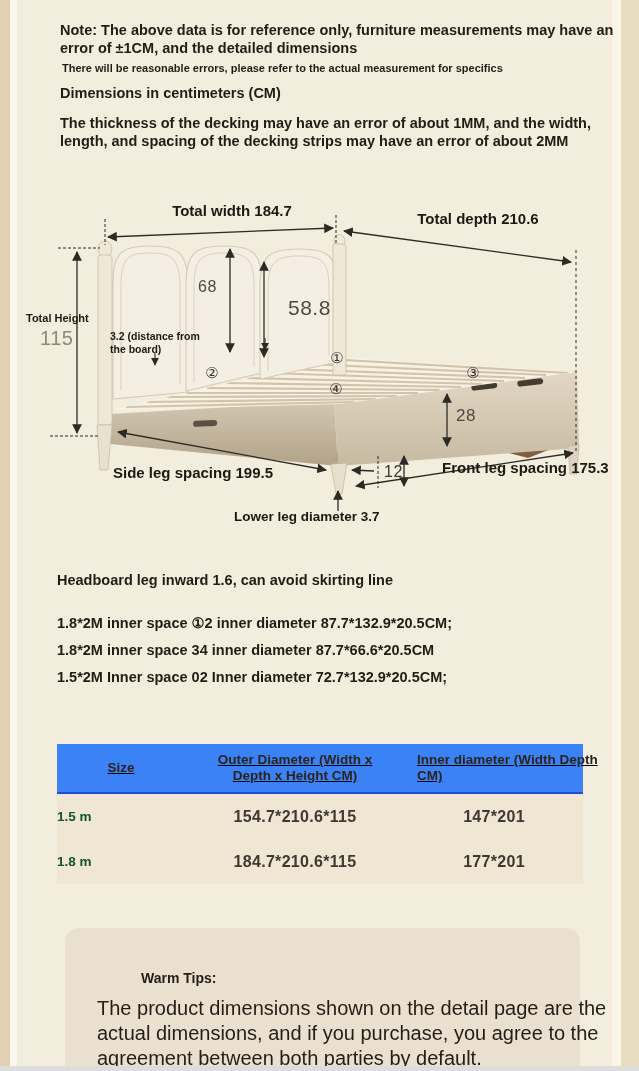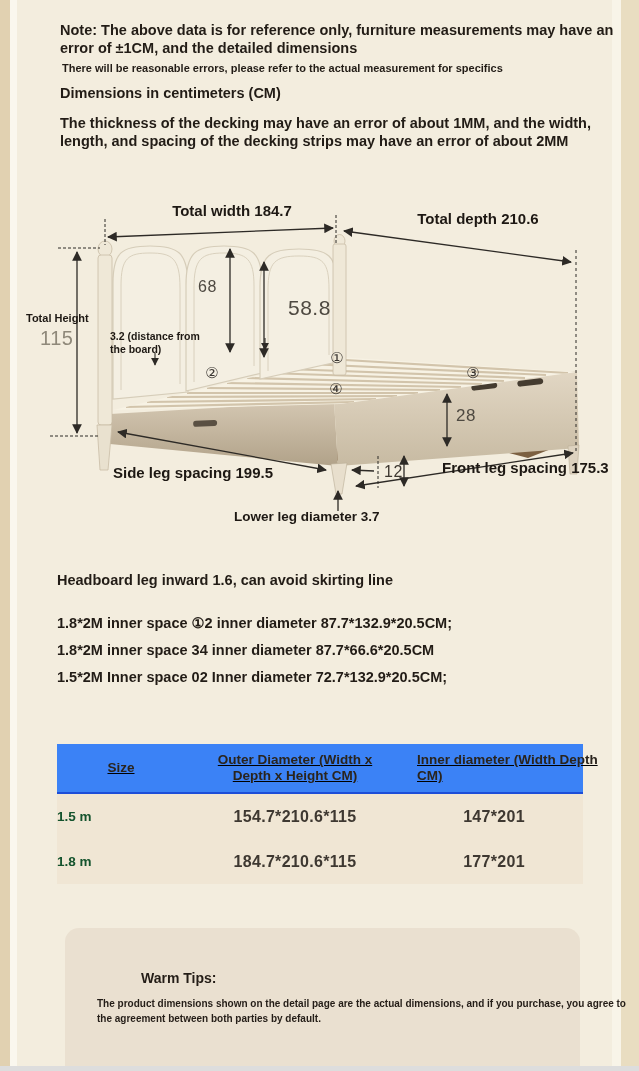--- a/index.html
+++ b/index.html
@@ -43,21 +43,21 @@
   .thead{background:#3b82f6;height:48px;border-bottom:2px solid #1d4ed8;text-decoration:underline;}
   .tbody-row{height:45px;}
   .hcell{font-weight:bold;font-size:13.5px;color:#2a241d;line-height:16px;}
   .hc1{text-align:center;}
   .hc2{width:172px;margin:0 auto;text-align:center;}
   .hc3{width:208px;padding-left:12px;text-align:left;}
   .vcell{font-weight:700;font-size:16px;color:#3e3831;letter-spacing:.3px;text-align:center;}
   .scell{font-weight:bold;font-size:13.5px;color:#14532d;text-align:left;}
   .tips{position:absolute;left:65px;top:928px;width:515px;height:143px;background:#eae0d0;border-radius:14px 14px 0 0;}
   .tips-title{position:absolute;left:32px;top:42px;font-size:14px;font-weight:bold;color:#241d17;margin-left:44px;}
-  .tips-body{position:absolute;left:32px;top:68px;width:530px;font-size:10px;font-weight:bold;line-height:15px;color:#241d17;}
+  .tips-body{position:absolute;left:32px;top:68px;width:530px;font-size:20px;font-weight:normal;line-height:25px;color:#241d17;}
 </style>
 </head>
 <body>
 
 <div class="page">
   <div class="edge edge-l1"></div>
   <div class="edge edge-l2"></div>
   <div class="edge edge-r1"></div>
   <div class="edge edge-r2"></div>
 

